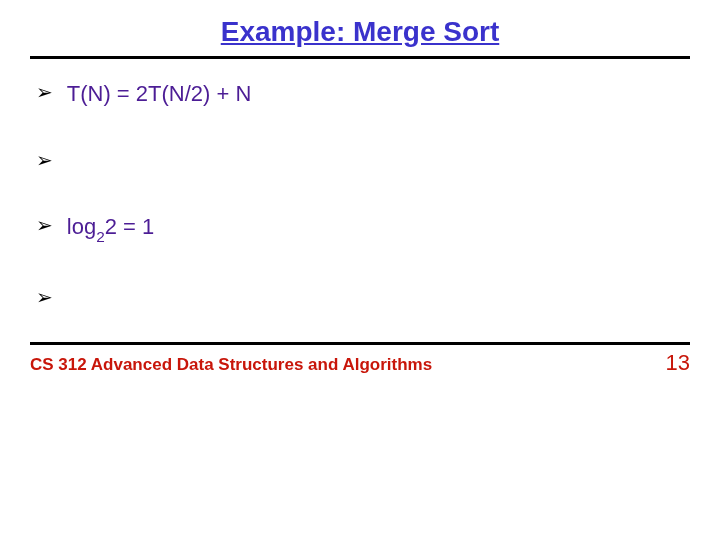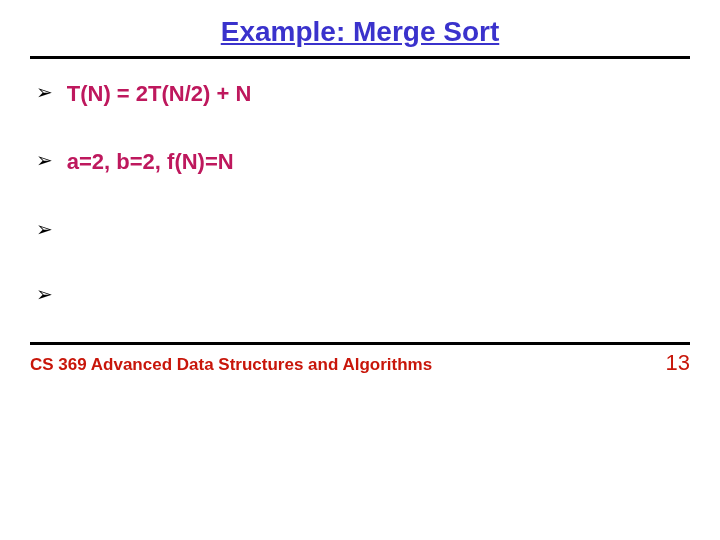--- a/index.html
+++ b/index.html
@@ -41,22 +41,21 @@
   .bullet-glyph {
     font-size: 20px;
     line-height: 1.15;
     margin-right: 14px;
     color: #000;
     flex: 0 0 auto;
   }
   .bullet-text {
     font-size: 22px;
     line-height: 1.2;
-    color: #be185d;
-    font-weight: bold;
+    color: #4c1d95;
   }
   .sub {
     font-size: 0.7em;
     vertical-align: sub;
     position: relative;
     top: 0.15em;
   }
   .footer-rule {
     position: absolute;
     left: 30px;
@@ -94,32 +93,32 @@
 
   <div class="content">
 
     <div class="bullet-row">
       <span class="bullet-glyph">➢</span>
       <span class="bullet-text">T(N) = 2T(N/2) + N</span>
     </div>
 
     <div class="bullet-row">
       <span class="bullet-glyph">➢</span>
-      <span class="bullet-text">a=2, b=2, f(N)=N</span>
     </div>
 
     <div class="bullet-row">
       <span class="bullet-glyph">➢</span>
+      <span class="bullet-text">log<span class="sub">2</span>2 = 1</span>
     </div>
 
     <div class="bullet-row">
       <span class="bullet-glyph">➢</span>
     </div>
 
   </div>
 
   <hr class="footer-rule">
   <div class="footer">
-    <span class="footer-left">CS 369 Advanced Data Structures and Algorithms</span>
+    <span class="footer-left">CS 312 Advanced Data Structures and Algorithms</span>
     <span class="footer-right">13</span>
   </div>
 
 </div>
 
 </body></html>

